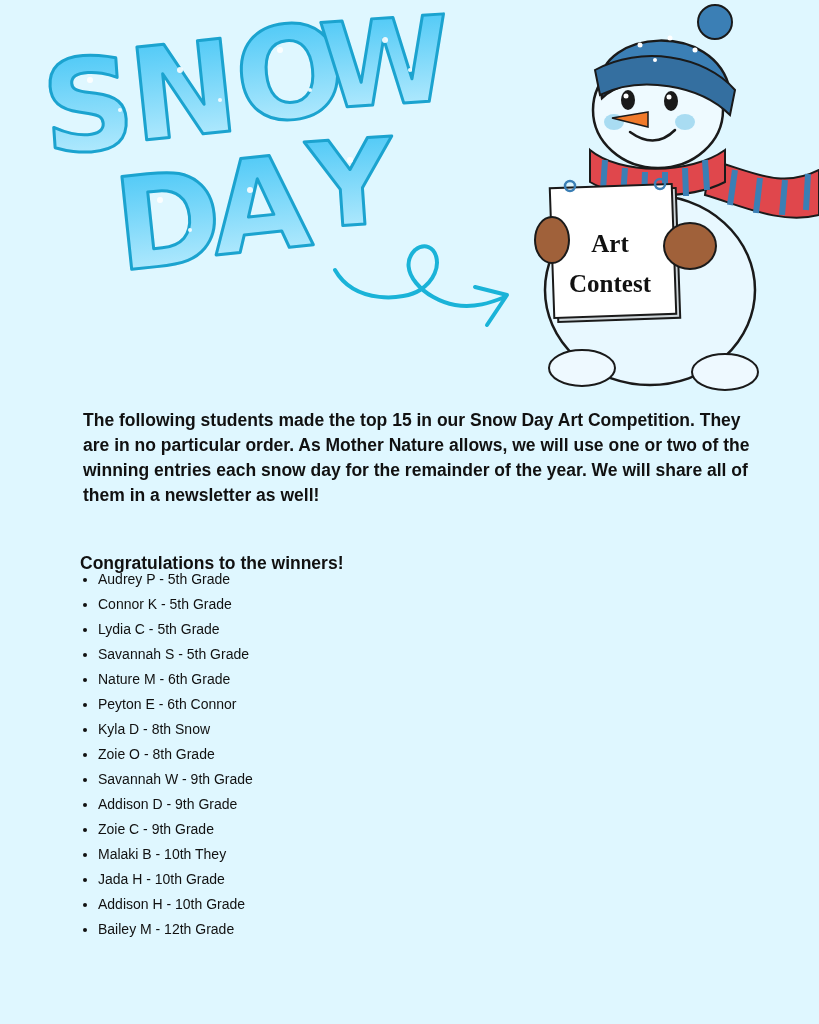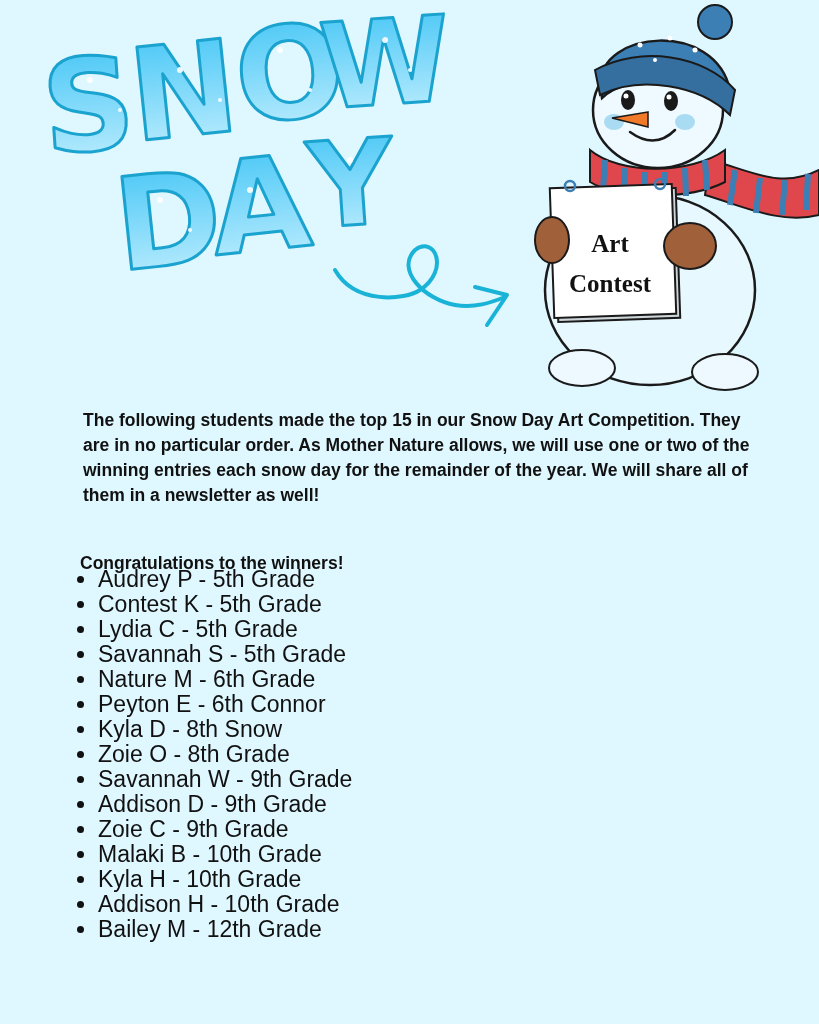--- a/index.html
+++ b/index.html
@@ -18,21 +18,21 @@
       font-weight: bold; font-size: 17.5px; line-height: 25px;
       margin: 15px;
     }
     .congrats {
       position: absolute; left: 68px; top: 539px;
       font-weight: bold; font-size: 17.5px; line-height: 25px; margin: 12px;
     }
     .winners {
       position: absolute; left: 68px; top: 567px;
       margin: 0; padding: 0 0 0 30px;
-      font-size: 23px; line-height: 25px;
+      font-size: 14px; line-height: 25px;
       list-style: disc;
     }
     .winners li { padding-left: 0; }
     .sign-text {
       font-family: "Liberation Serif", serif; font-weight: bold; fill: #111;
     }
   </style>
 </head>
 <body>
 
@@ -131,27 +131,27 @@
 
   <ellipse cx="22" cy="240" rx="17" ry="23" fill="#a0613a" stroke="#1a1a1a" stroke-width="2"></ellipse>
   <ellipse cx="160" cy="246" rx="26" ry="23" fill="#a0613a" stroke="#1a1a1a" stroke-width="2"></ellipse>
 </svg>
 
 <p class="intro">The following students made the top 15 in our Snow Day Art Competition. They are in no particular order. As Mother Nature allows, we will use one or two of the winning entries each snow day for the remainder of the year. We will share all of them in a newsletter as well!</p>
 <p class="congrats">Congratulations to the winners!</p>
 
 <ul class="winners">
   <li>Audrey P - 5th Grade</li>
-  <li>Contest K - 5th Grade</li>
+  <li>Connor K - 5th Grade</li>
   <li>Lydia C - 5th Grade</li>
   <li>Savannah S - 5th Grade</li>
   <li>Nature M - 6th Grade</li>
   <li>Peyton E - 6th Connor</li>
   <li>Kyla D - 8th Snow</li>
   <li>Zoie O - 8th Grade</li>
   <li>Savannah W - 9th Grade</li>
   <li>Addison D - 9th Grade</li>
   <li>Zoie C - 9th Grade</li>
-  <li>Malaki B - 10th Grade</li>
-  <li>Kyla H - 10th Grade</li>
+  <li>Malaki B - 10th They</li>
+  <li>Jada H - 10th Grade</li>
   <li>Addison H - 10th Grade</li>
   <li>Bailey M - 12th Grade</li>
 </ul>
 
 </body></html>

